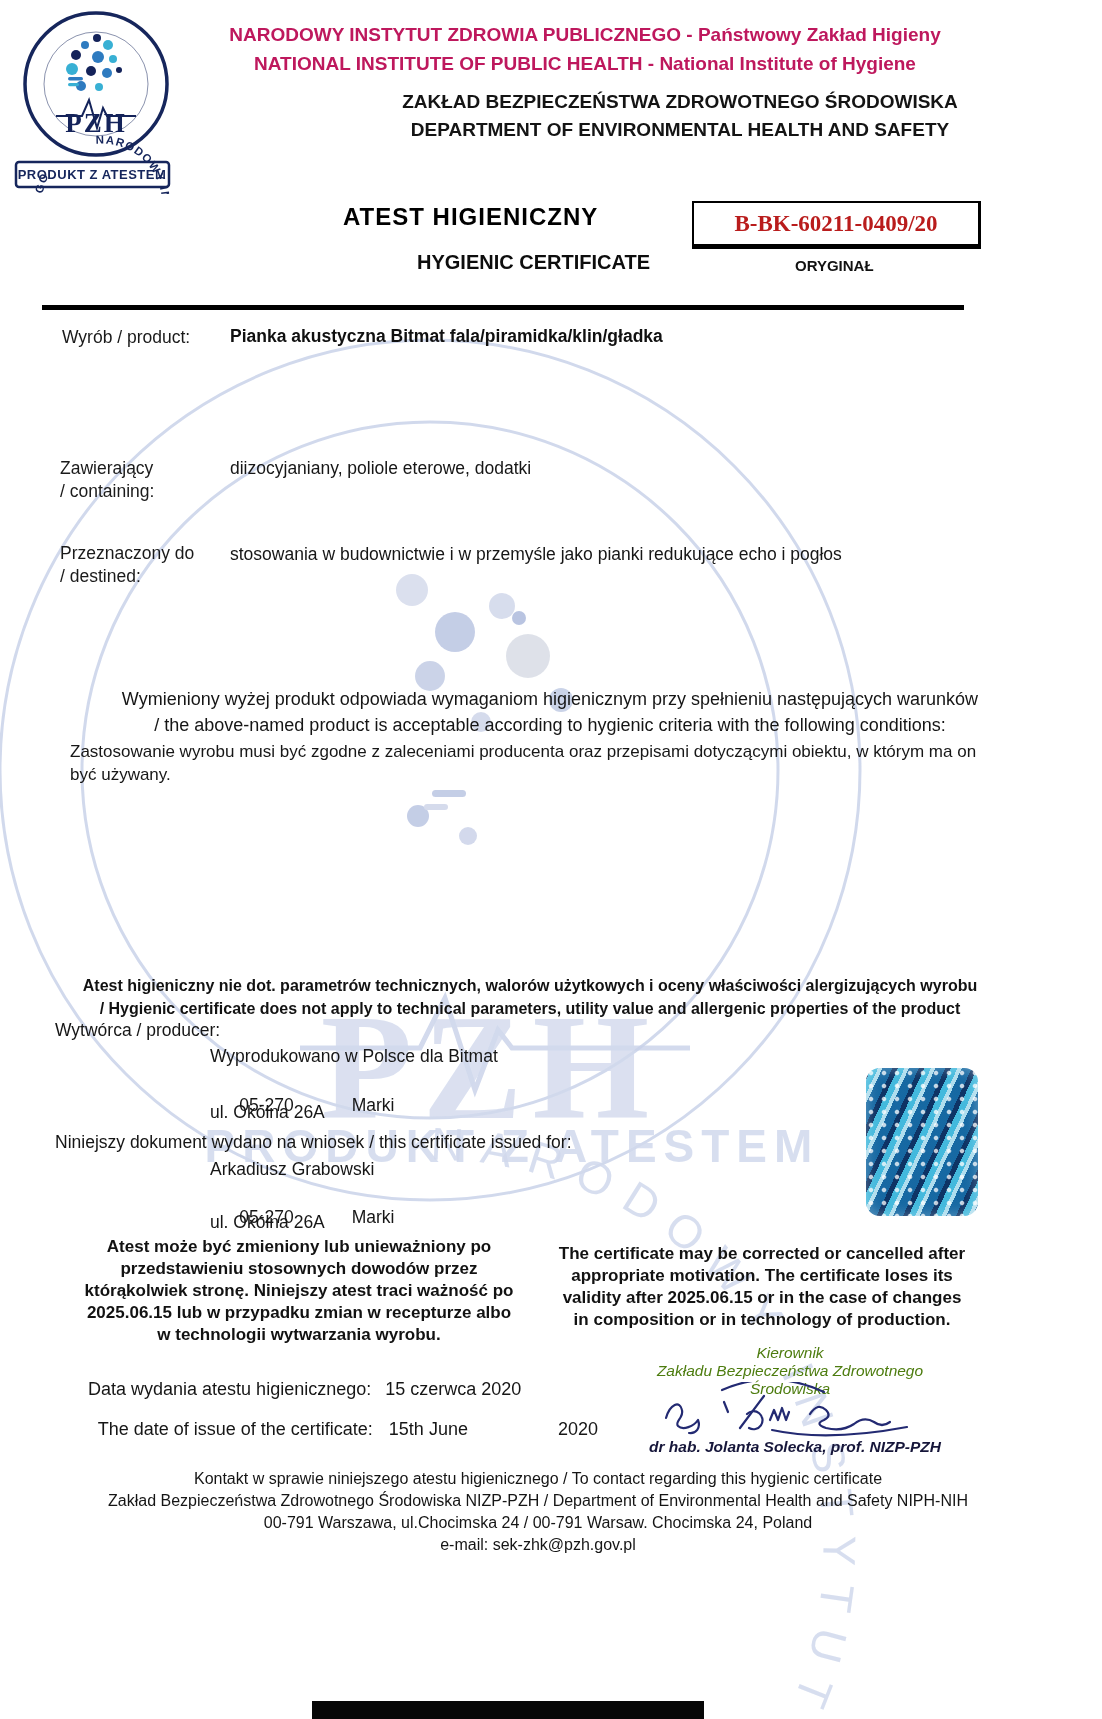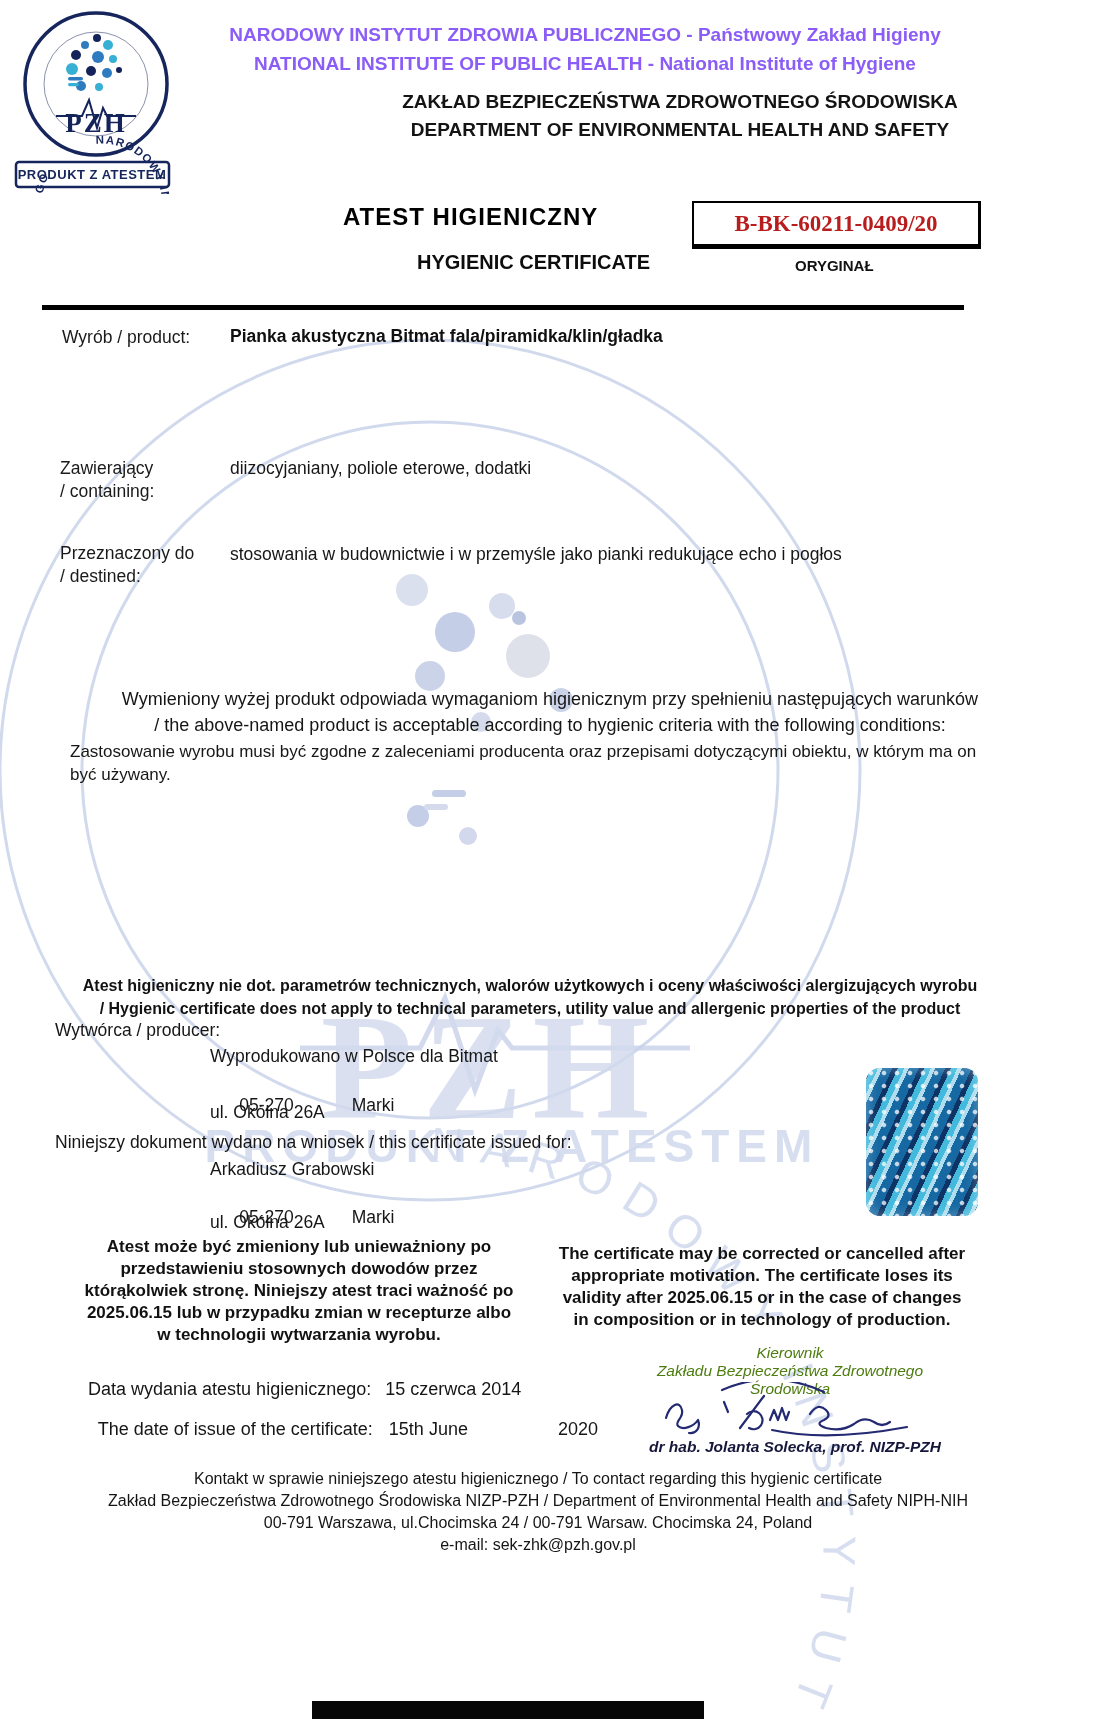--- a/index.html
+++ b/index.html
@@ -7,21 +7,21 @@
     position:relative;width:1102px;height:1719px;background:#ffffff;
     font-family:"Liberation Sans", sans-serif;color:#161616;overflow:hidden;
     margin:0 auto;
   }
   .abs{position:absolute;}
   .t{position:absolute;white-space:pre;}
   .center{text-align:center;}
   .wm{position:absolute;inset:0;pointer-events:none;z-index:0;}
   .content{position:absolute;inset:0;z-index:1;}
 
-  .hdr12{left:205px;top:20px;width:760px;font-size:19px;font-weight:700;line-height:29px;color:#8b5cf6;}
+  .hdr12{left:205px;top:20px;width:760px;font-size:19px;font-weight:700;line-height:29px;color:#be185d;}
   .hdr34{left:400px;top:88px;width:560px;font-size:19px;font-weight:700;line-height:28px;color:#141414;}
 
   .main-title{left:343px;top:203px;font-size:24px;font-weight:800;letter-spacing:1px;color:#000;}
   .cert-box{
     left:692px;top:201px;width:284px;height:41px;
     border:2px solid #000;border-bottom-width:5px;border-right-width:3px;
     display:flex;align-items:center;justify-content:center;
     font-family:"Liberation Serif", serif;font-weight:700;font-size:23px;color:#b91c1c;
   }
   .subtitle-en{left:370px;top:251px;width:280px;text-align:right;font-size:20px;font-weight:700;color:#0d0d0d;}
@@ -180,21 +180,21 @@
       <span>05-270</span><span style="display:inline-block;width:58px;"></span><span>Marki</span>
     </div>
     <div class="t reg" style="left:210px;top:1212px;">ul. Okólna 26A</div>
 
     <div class="abs hologram"></div>
 
     <div class="abs validity" style="left:78px;top:1236px;width:442px;">Atest może być zmieniony lub unieważniony po przedstawieniu stosownych dowodów przez którąkolwiek stronę. Niniejszy atest traci ważność po 2025.06.15  lub w przypadku zmian w recepturze albo w technologii wytwarzania wyrobu.</div>
     <div class="abs validity" style="left:558px;top:1236px;width:408px;margin-top:7px;">The certificate may be corrected or cancelled after appropriate motivation. The certificate loses its validity after 2025.06.15  or in the case of changes in composition or in technology of production.</div>
 
     <div class="t" style="left:58px;top:1358px;font-size:18px;">
-      <span>Data wydania atestu higienicznego:</span><span style="display:inline-block;width:14px;"></span><span>15 czerwca 2014</span>
+      <span>Data wydania atestu higienicznego:</span><span style="display:inline-block;width:14px;"></span><span>15 czerwca 2020</span>
     </div>
     <div class="t" style="left:68px;top:1398px;font-size:18px;">
       <span>The date of issue of the certificate:</span><span style="display:inline-block;width:16px;"></span><span>15th June</span><span style="display:inline-block;width:90px;"></span><span>2020</span>
     </div>
 
     <div class="abs sig-block">
       <div>Kierownik</div>
       <div>Zakładu Bezpieczeństwa Zdrowotnego</div>
       <div>Środowiska</div>
     </div>

